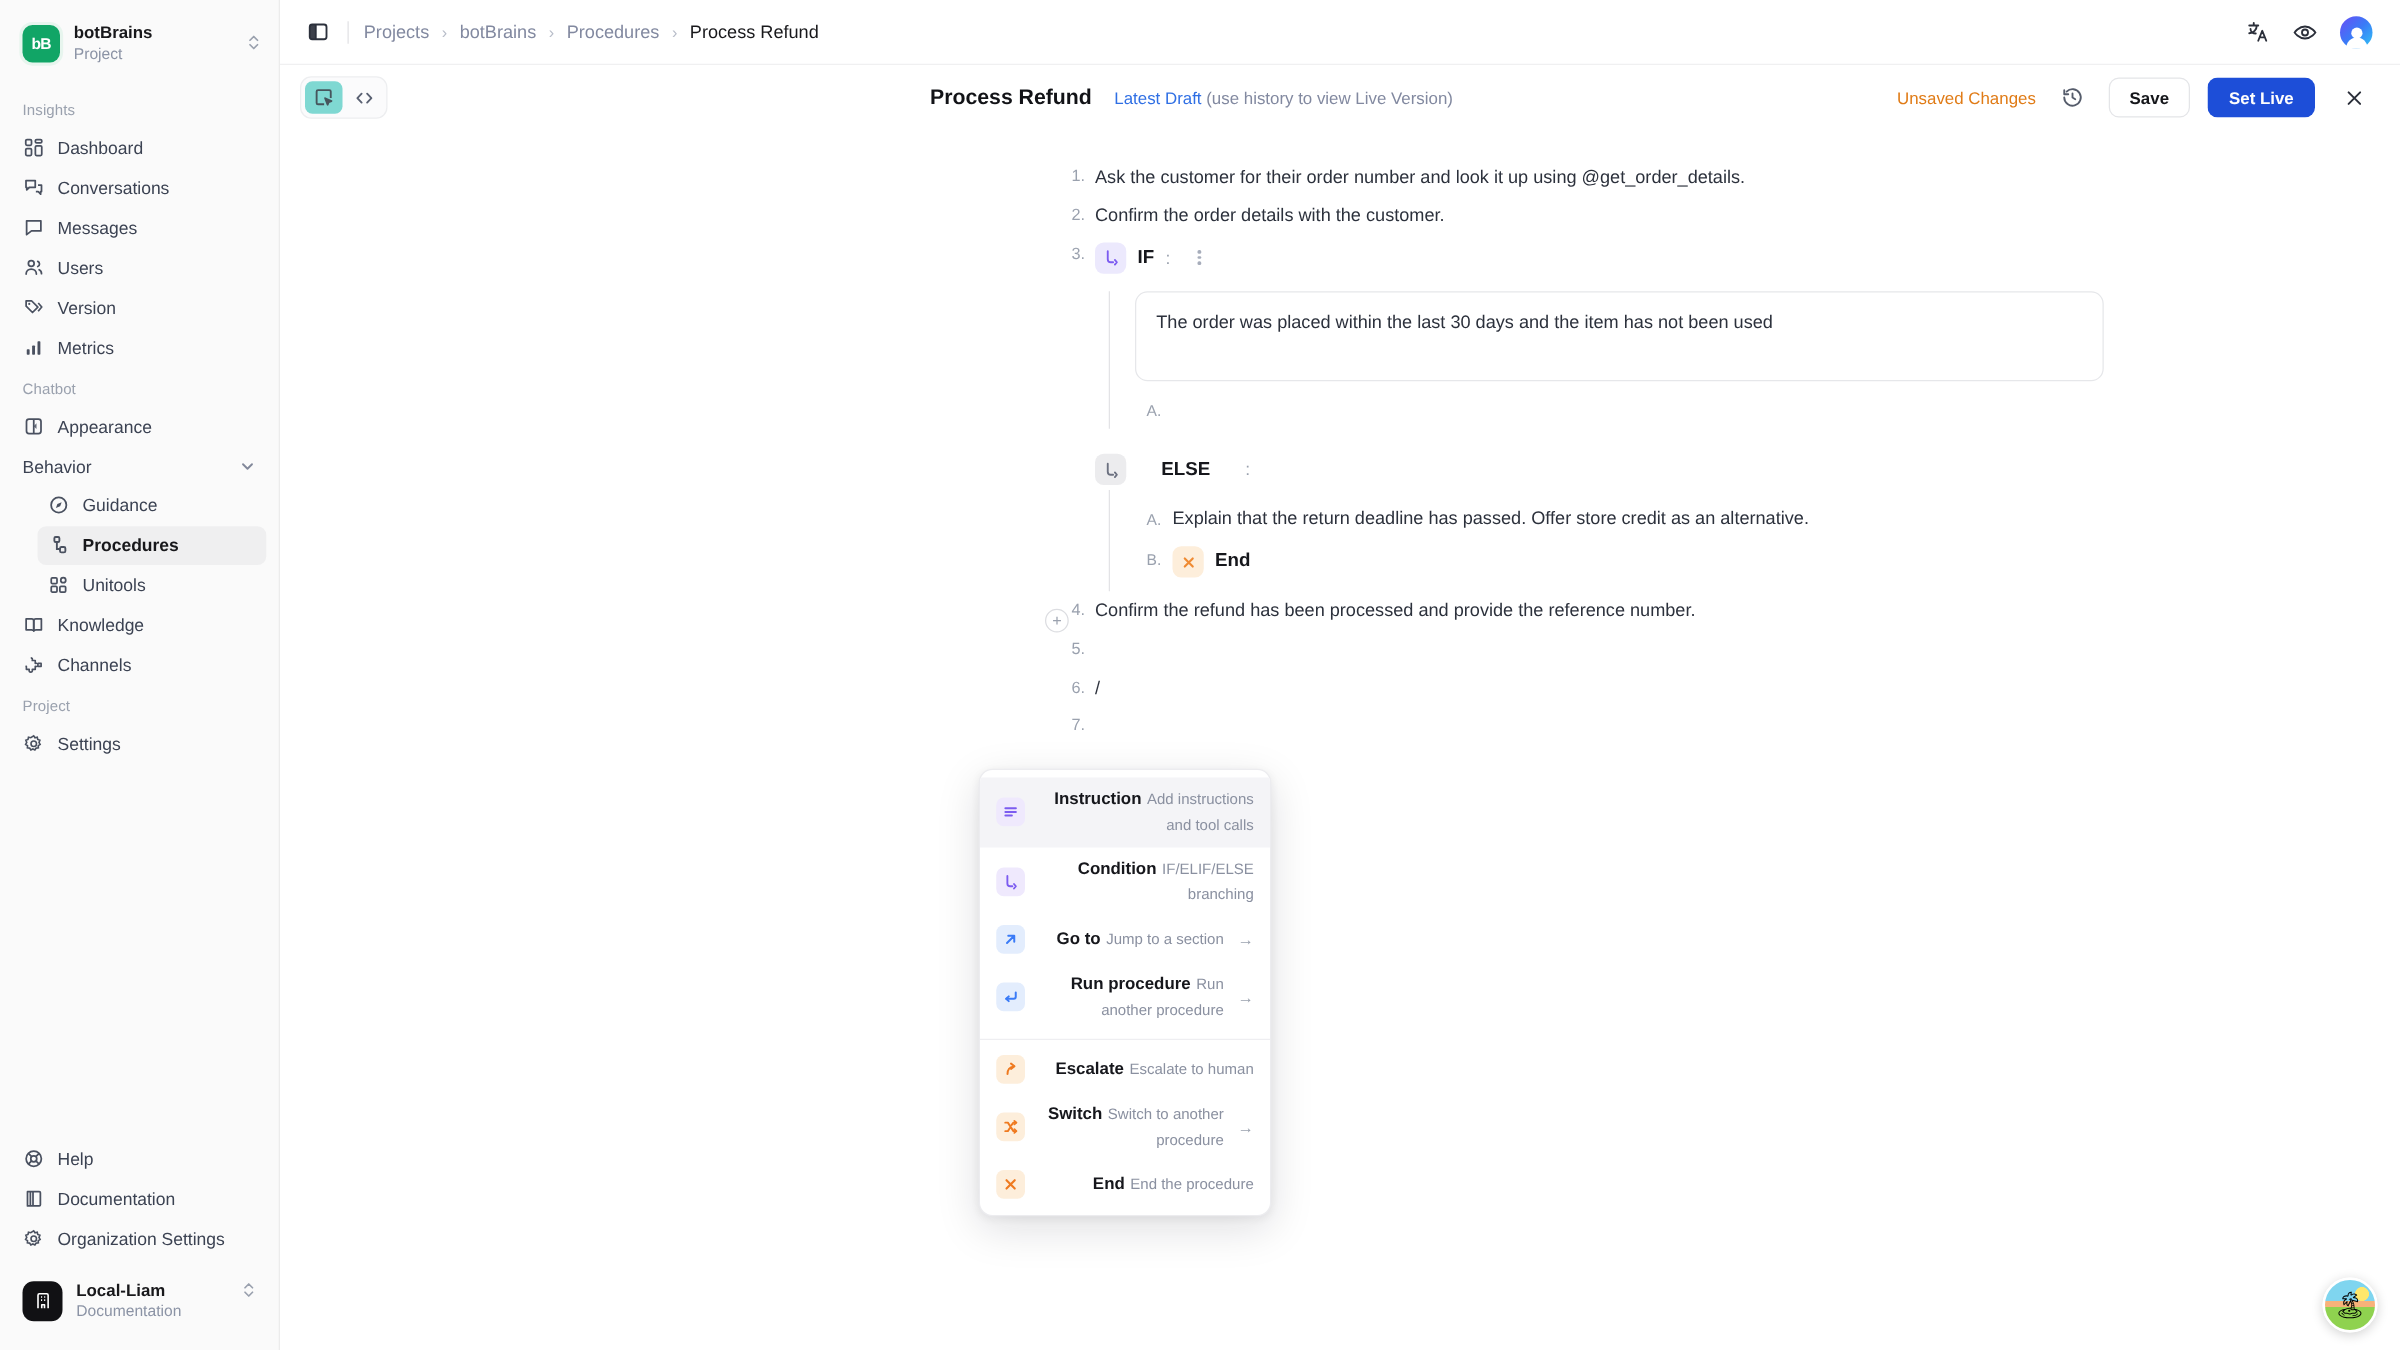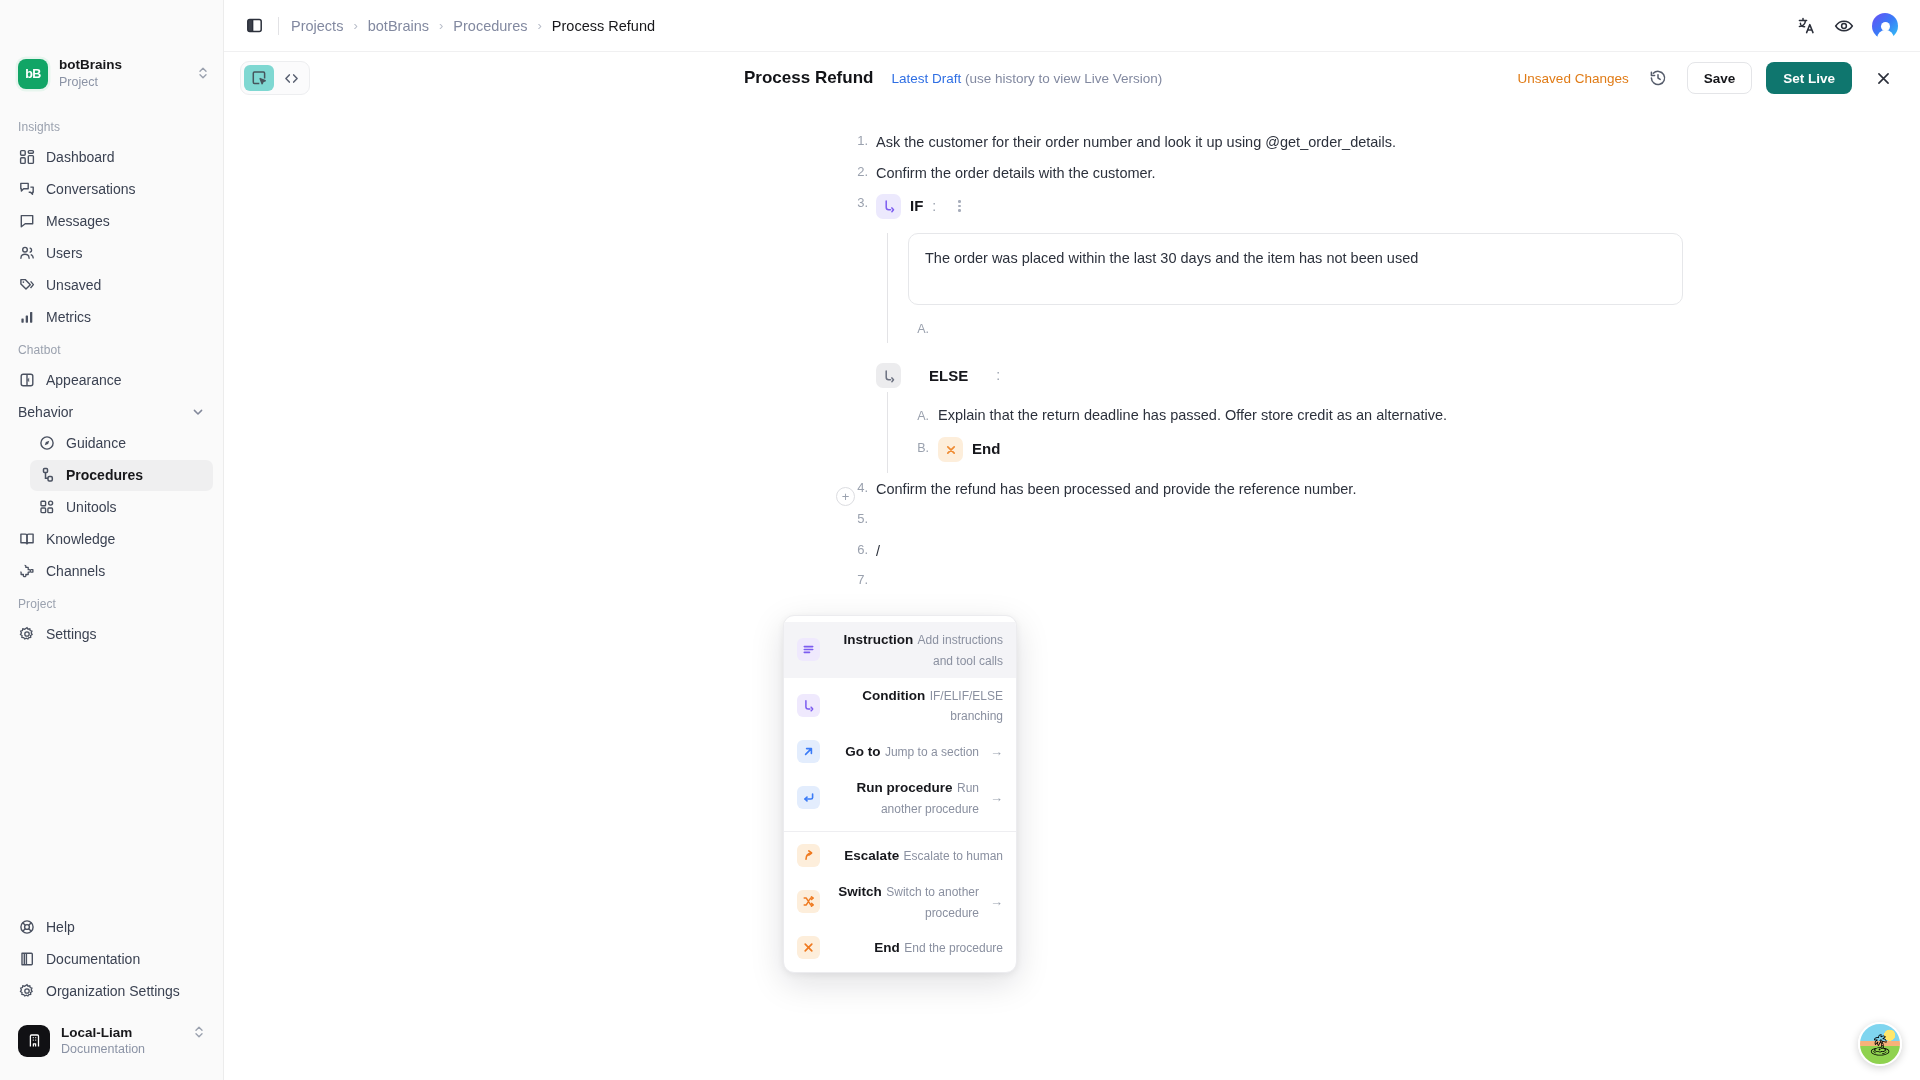--- a/index.html
+++ b/index.html
@@ -15,21 +15,20 @@
   .sidebar {
     width: 224px; height: 1080px;
     background: #fafafa;
     border-right: 1px solid #ececec;
     display: flex; flex-direction: column;
     flex: 0 0 224px;
   }
   .sb-header {
     display: flex; align-items: center; gap: 11px;
     padding: 18px 14px 10px 18px;
-    margin-top: 39px;
   }
   .brand-logo {
     width: 30px; height: 30px; border-radius: 8px;
     background: #11a566; color: #fff;
     display: flex; align-items: center; justify-content: center;
     font-size: 12.5px; font-weight: 700; letter-spacing: -0.5px;
     flex: 0 0 30px;
     box-shadow: 0 0 0 2.5px #e7f5ee;
   }
   .brand-text { flex: 1 1 auto; min-width: 0; line-height: 1.25; }
@@ -131,21 +130,21 @@
   .icon-btn {
     width: 30px; height: 30px; border-radius: 7px; cursor: pointer;
     display: flex; align-items: center; justify-content: center; color: #555c6b;
   }
   .btn {
     height: 32px; padding: 0 16px; border-radius: 8px; cursor: pointer;
     font-size: 13.5px; font-weight: 700; display: flex; align-items: center;
     border: 1px solid transparent; background: #fff;
   }
   .btn-outline { border-color: #e4e5e8; color: #15161a; }
-  .btn-primary { background: #0f766e; color: #fdfdfd; }
+  .btn-primary { background: #1d4ed8; color: #fdfdfd; }
   .close-x { width: 30px; height: 30px; border-radius: 7px; cursor: pointer; display:flex; align-items:center; justify-content:center; color: #2b2f3a; margin-left: 2px; }
 
   
   .canvas { flex: 1 1 auto; position: relative; overflow: hidden; }
   .doc { padding: 26px 0 0 0; }
   .step-row { display: flex; align-items: flex-start; min-height: 30px; }
   .step-num {
     width: 42px; flex: 0 0 42px; text-align: right;
     font-size: 13px; color: #9aa1ae; padding-top: 3px; padding-right: 8px;
     user-select: none;
@@ -303,21 +302,21 @@
       </div>
 
       <div class="sb-item">
         <span class="ic">
             <svg width="16" height="16" viewBox="0 0 16 16" fill="none" stroke="currentColor" stroke-width="1.4" stroke-linejoin="round">
               <path d="M1.9 6.9V2.6h4.3l5.1 5.1-4.3 4.3z"></path>
               <circle cx="4.4" cy="5.1" r="0.85" fill="currentColor" stroke="none"></circle>
               <path d="M11.6 4.4 14.4 7.6 11.5 11"></path>
             </svg>
           </span>
-        <span>Unsaved</span>
+        <span>Version</span>
       </div>
 
       <div class="sb-item">
         <span class="ic">
             <svg width="16" height="16" viewBox="0 0 16 16" fill="currentColor">
               <rect x="2.4" y="9.4" width="2.3" height="4.3" rx="0.6"></rect>
               <rect x="6.7" y="6.4" width="2.3" height="7.3" rx="0.6"></rect>
               <rect x="11" y="3" width="2.3" height="10.7" rx="0.6"></rect>
             </svg>
           </span>

